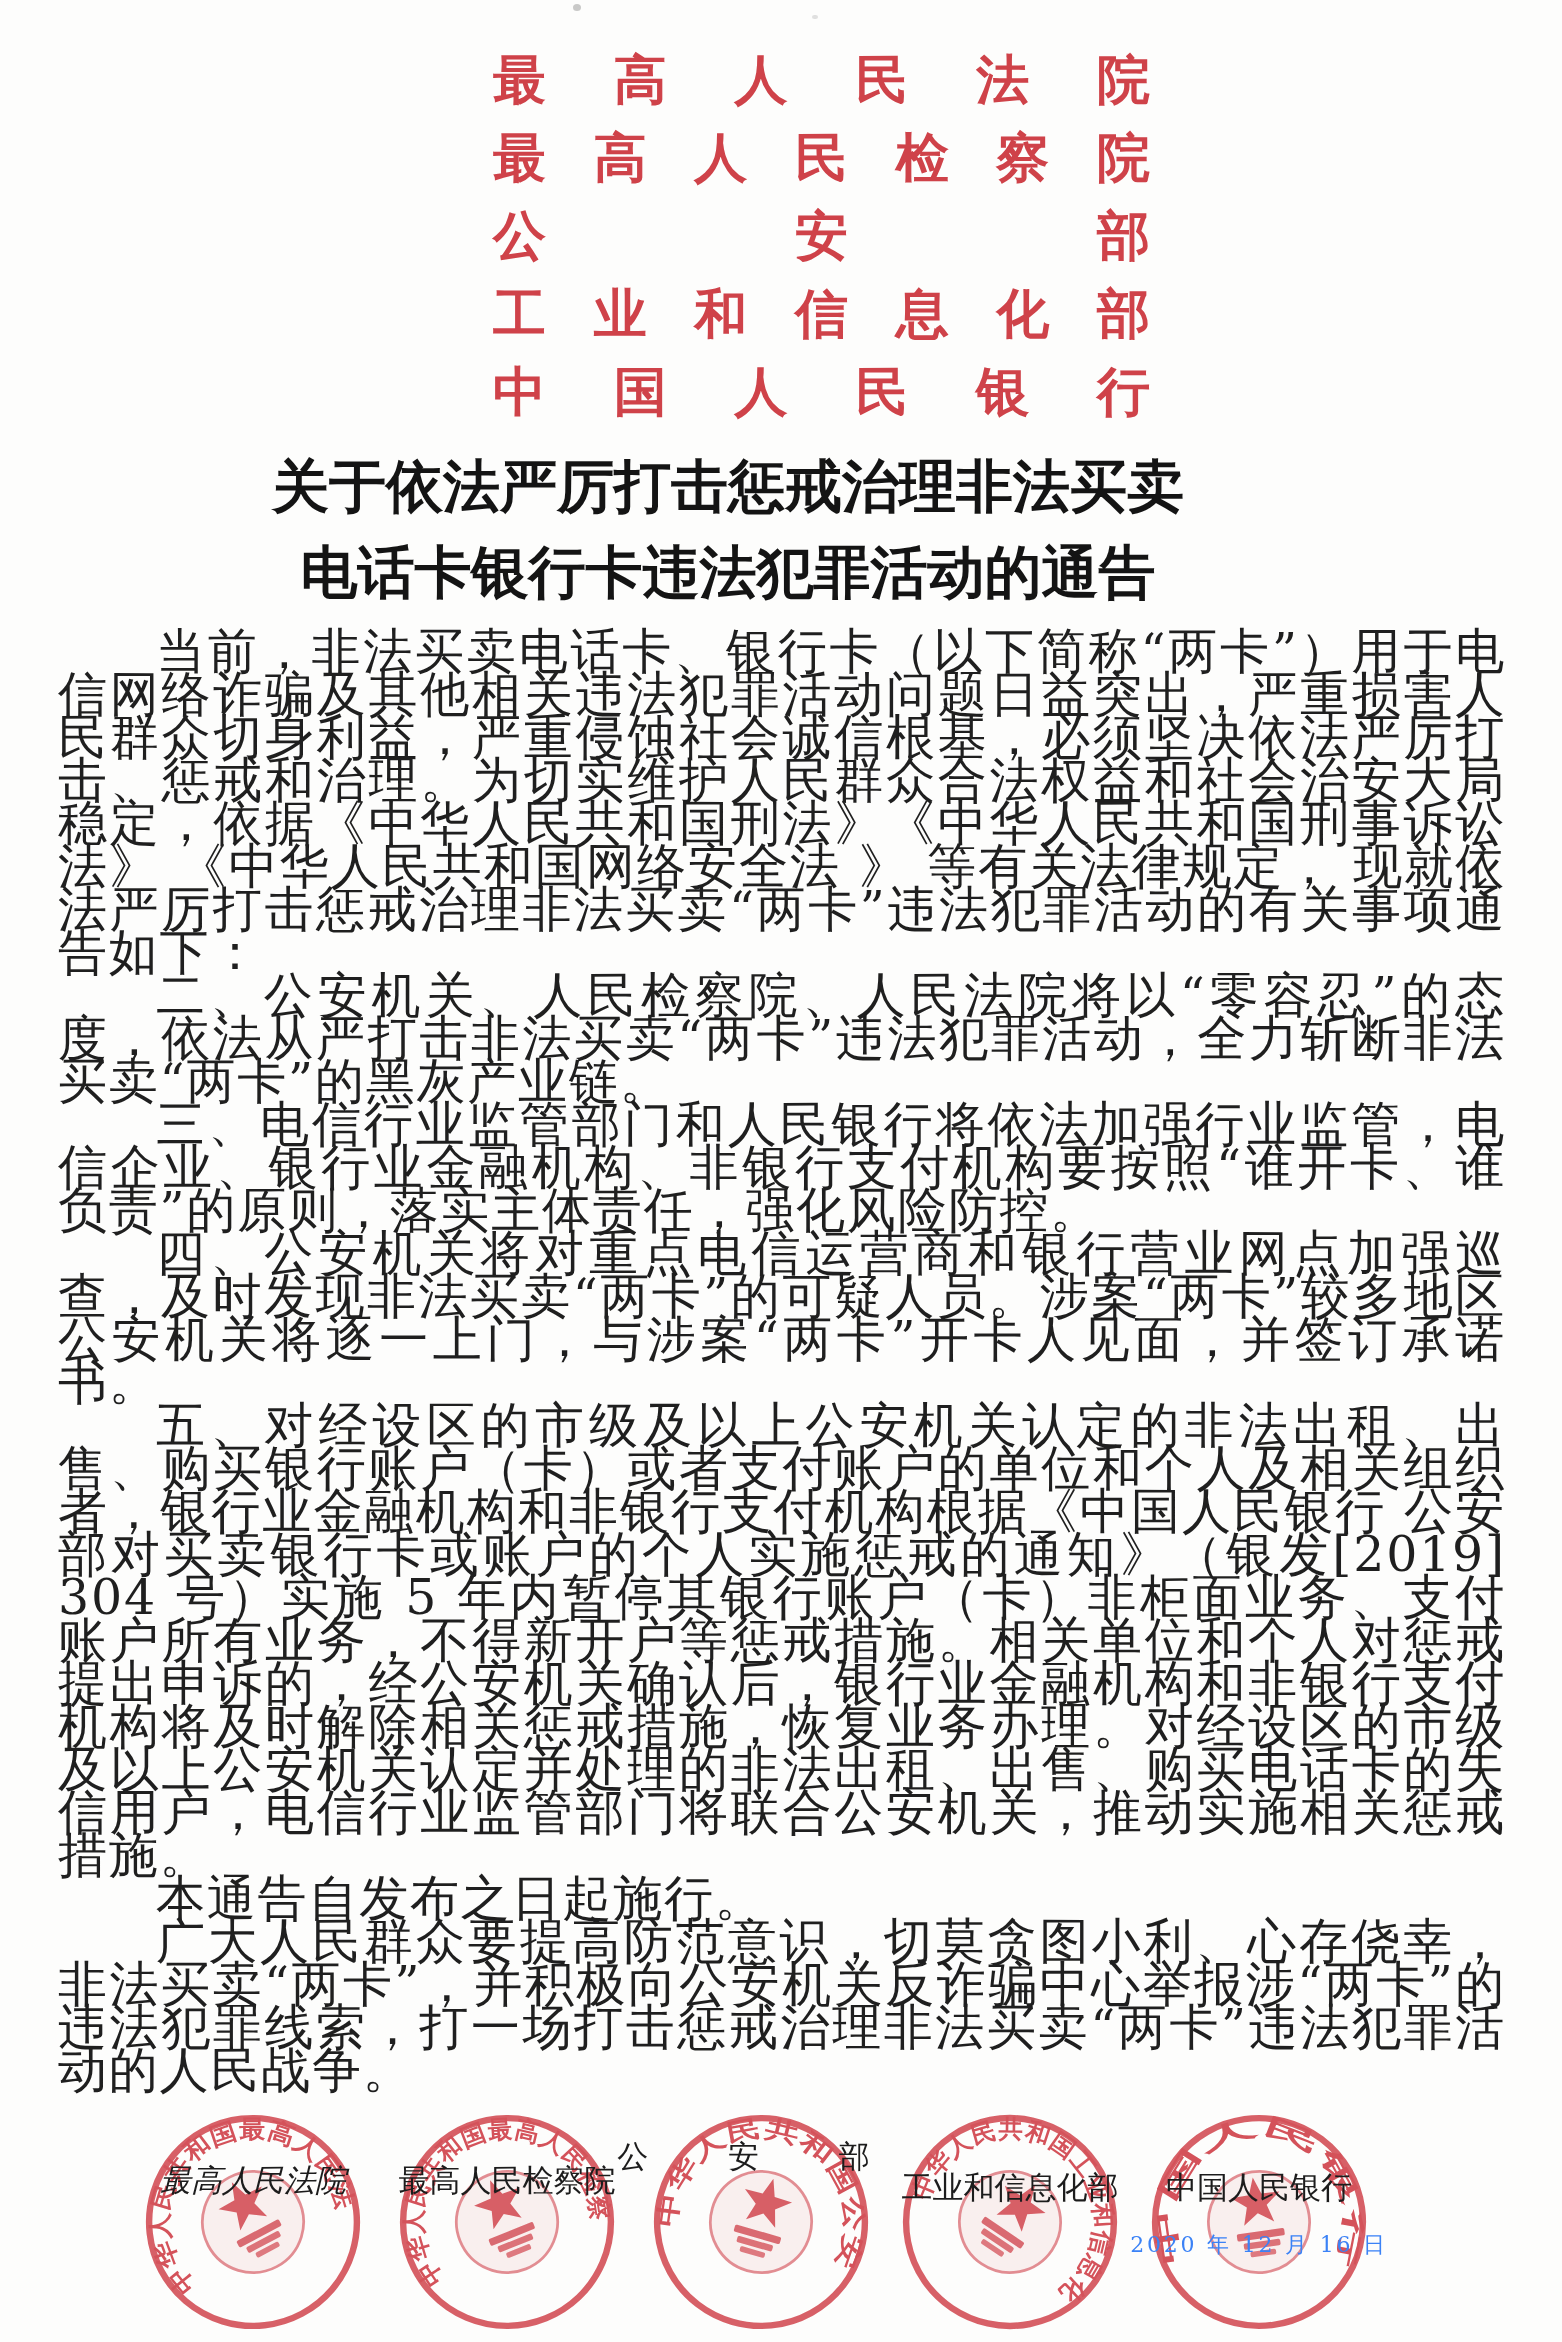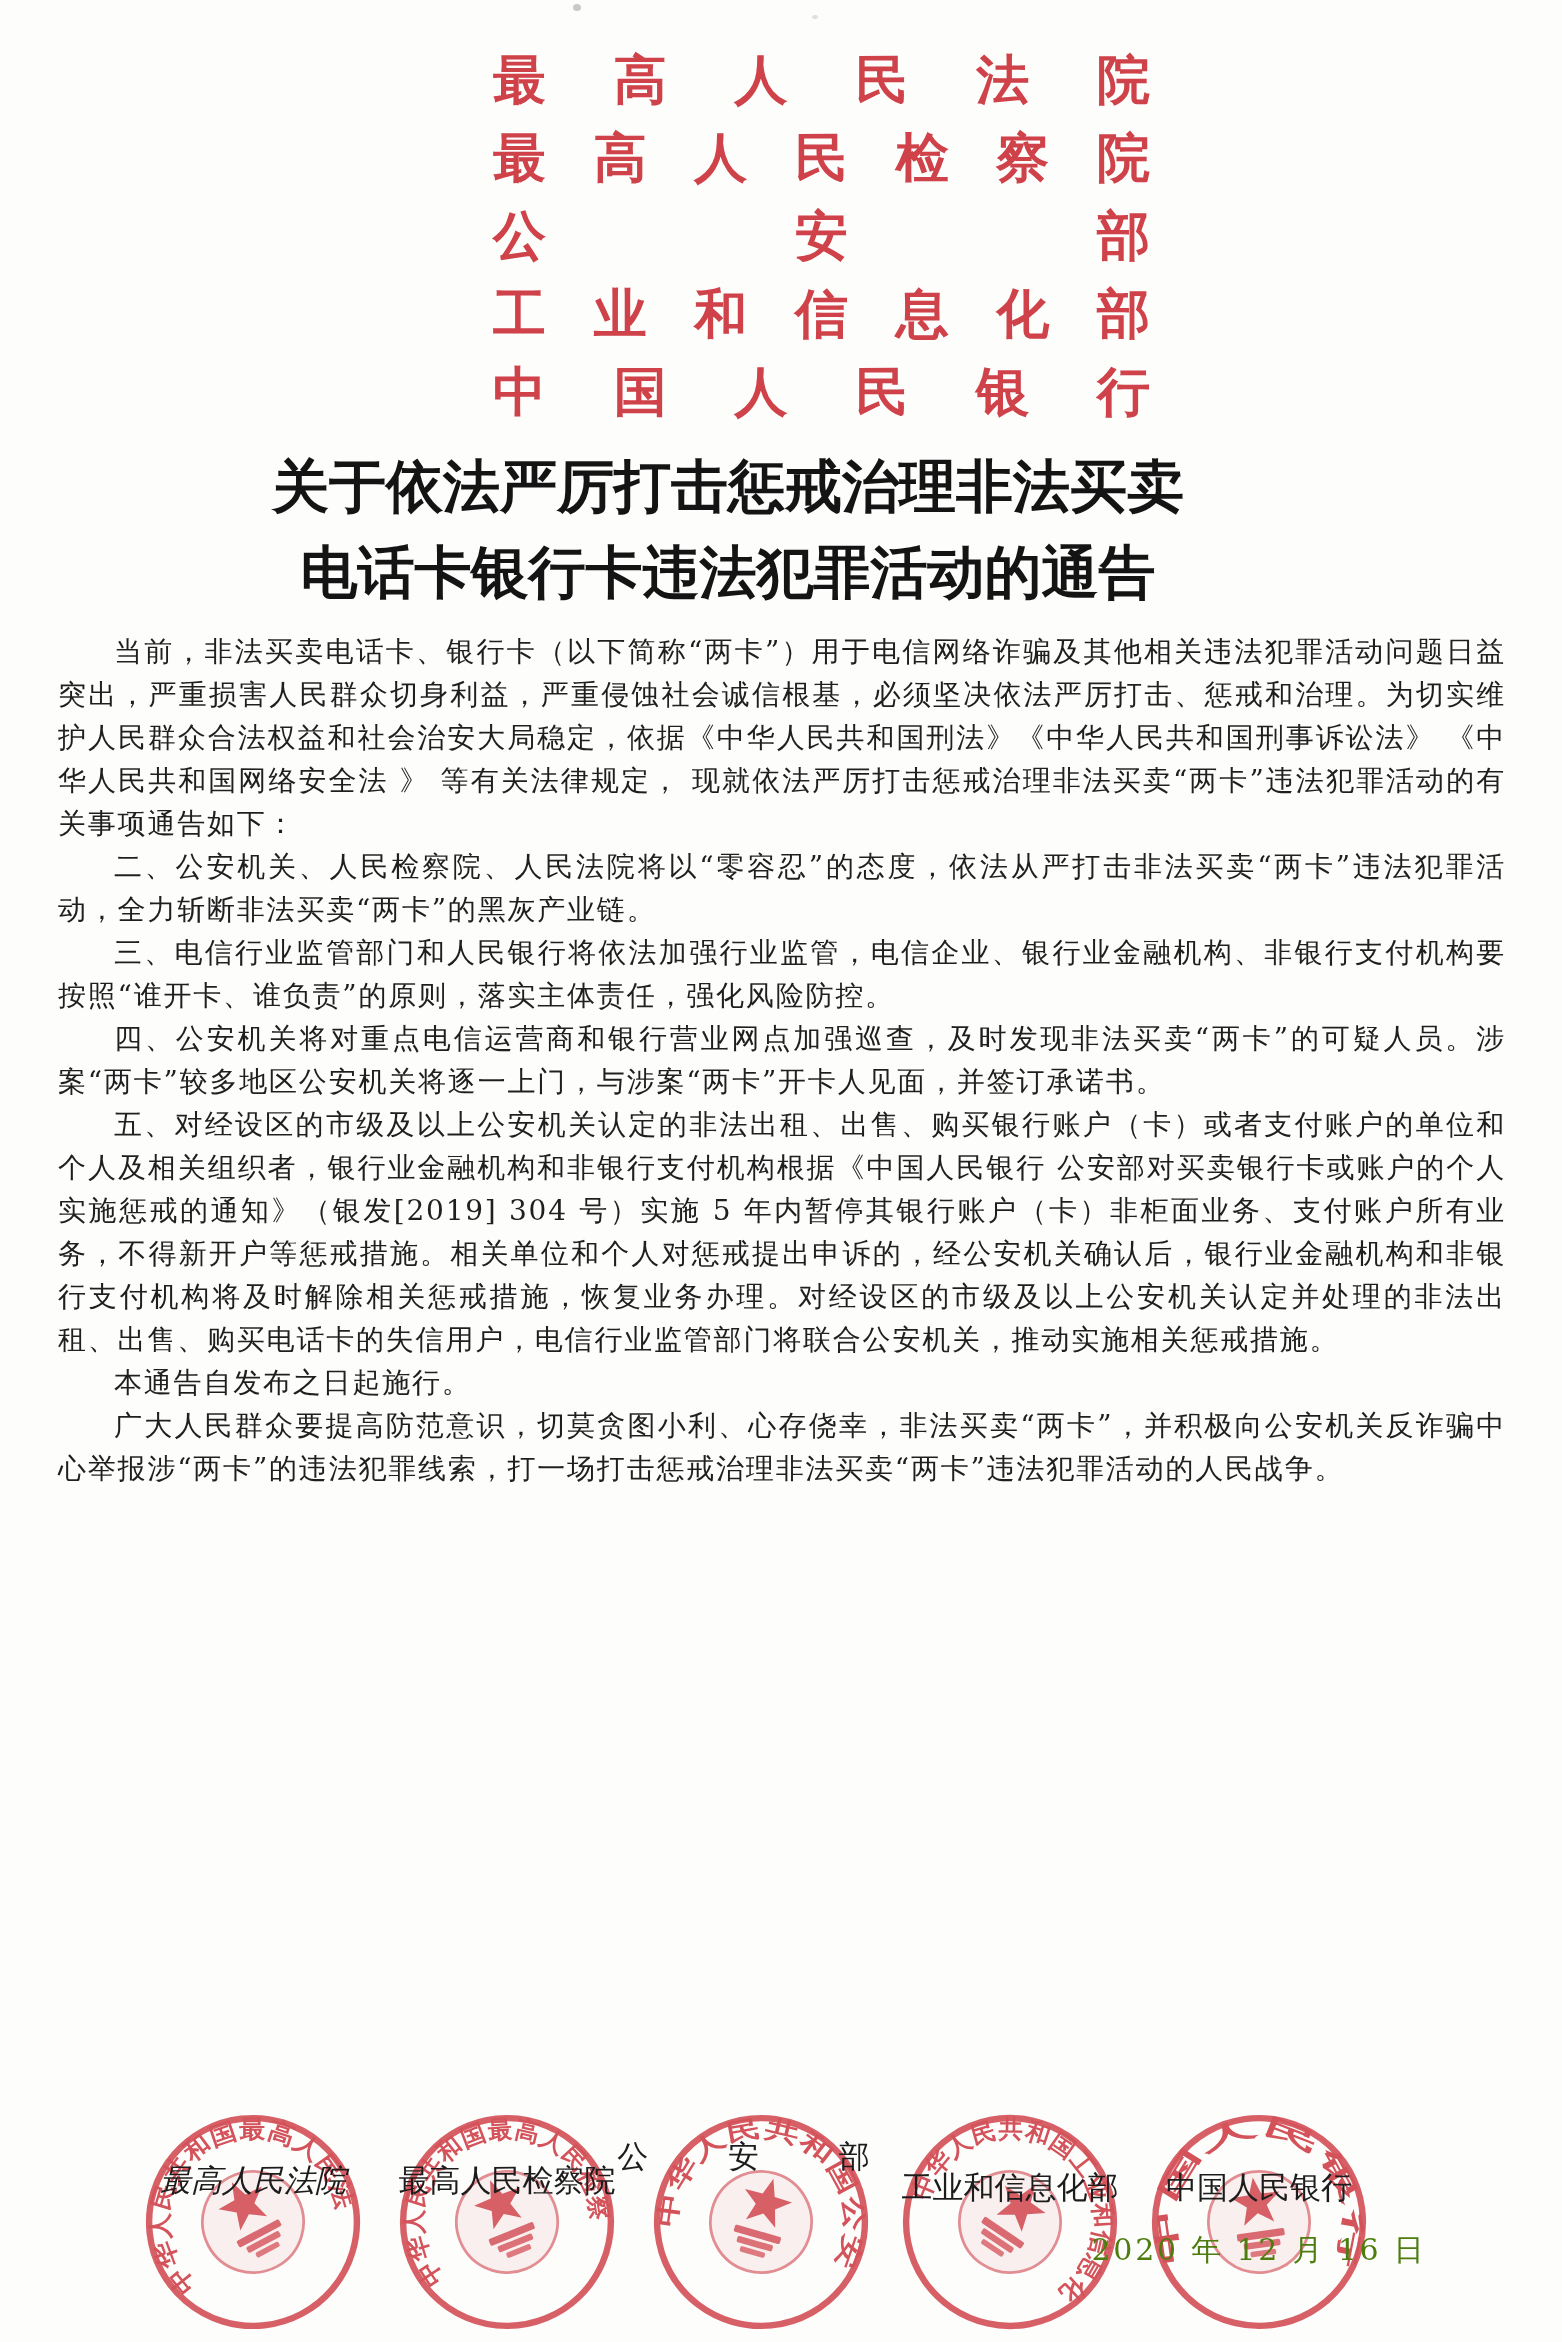--- a/index.html
+++ b/index.html
@@ -33,21 +33,21 @@
     transform:translateX(-53px);
     font-size:57px;
     line-height:86px;
     font-weight:900;
     color:#141414;
     letter-spacing:0px;
   }
   
   .doc-body{
     margin:14.7px 56px 0 58px;
-    font-size:28px;
+    font-size:49px;
     line-height:43px;
     letter-spacing:1.8px;
     text-align:justify;
     color:#1f1f1f;
   }
   .doc-body p{margin:0;text-indent:2em;}
   
   .seals-row{position:absolute;left:0;top:0;width:100%;height:100%;pointer-events:none;}
   .seal{position:absolute;top:2108px;width:228px;height:228px;}
   .seal svg{display:block;}
@@ -62,23 +62,23 @@
     font-size:31px;
     color:#1c1c1c;
     white-space:nowrap;
     font-weight:500;
   }
   .seal-label.spread{letter-spacing:35px;}
   .issue-date{
     position:absolute;
     left:1259px;top:2230px;
     transform:translateX(-50%);
-    font-size:30px;
+    font-size:22px;
     letter-spacing:2.8px;
-    color:#4d7c0f;
+    color:#3b82f6;
     white-space:nowrap;
   }
   .scan-artifact{position:absolute;background:#8a8a8a;border-radius:50%;opacity:.45;}
   .artifact-1{left:573px;top:3.7px;width:8.3px;height:7.3px;}
   .artifact-2{left:812px;top:14.7px;width:5.5px;height:4.6px;opacity:.25;}
 </style>
 </head>
 <body>
 
 <div class="page">

